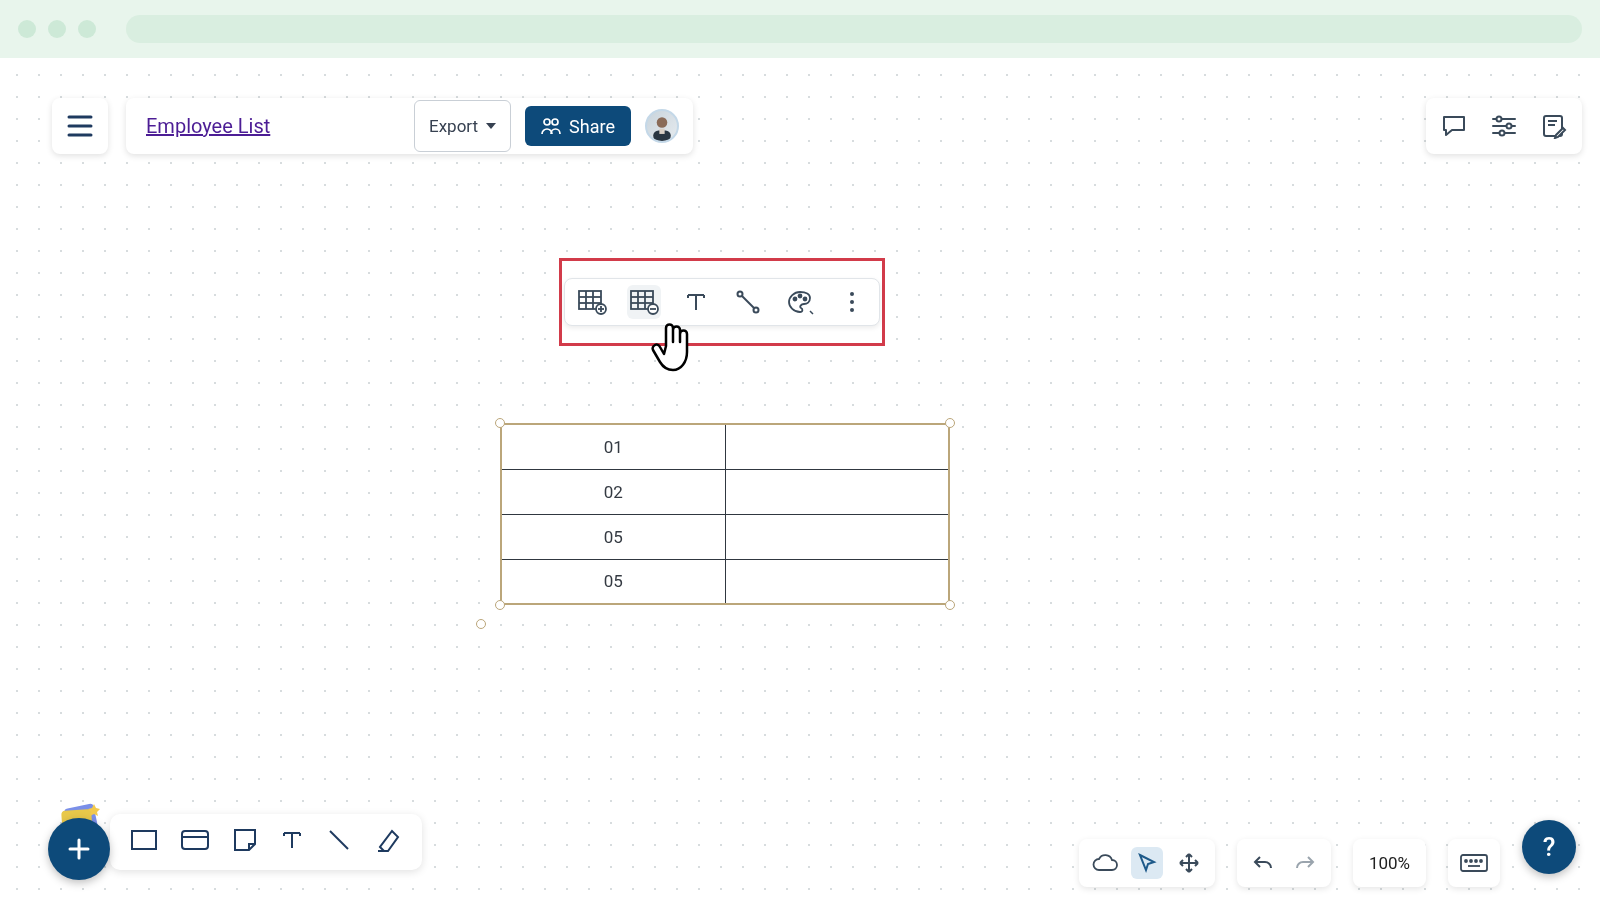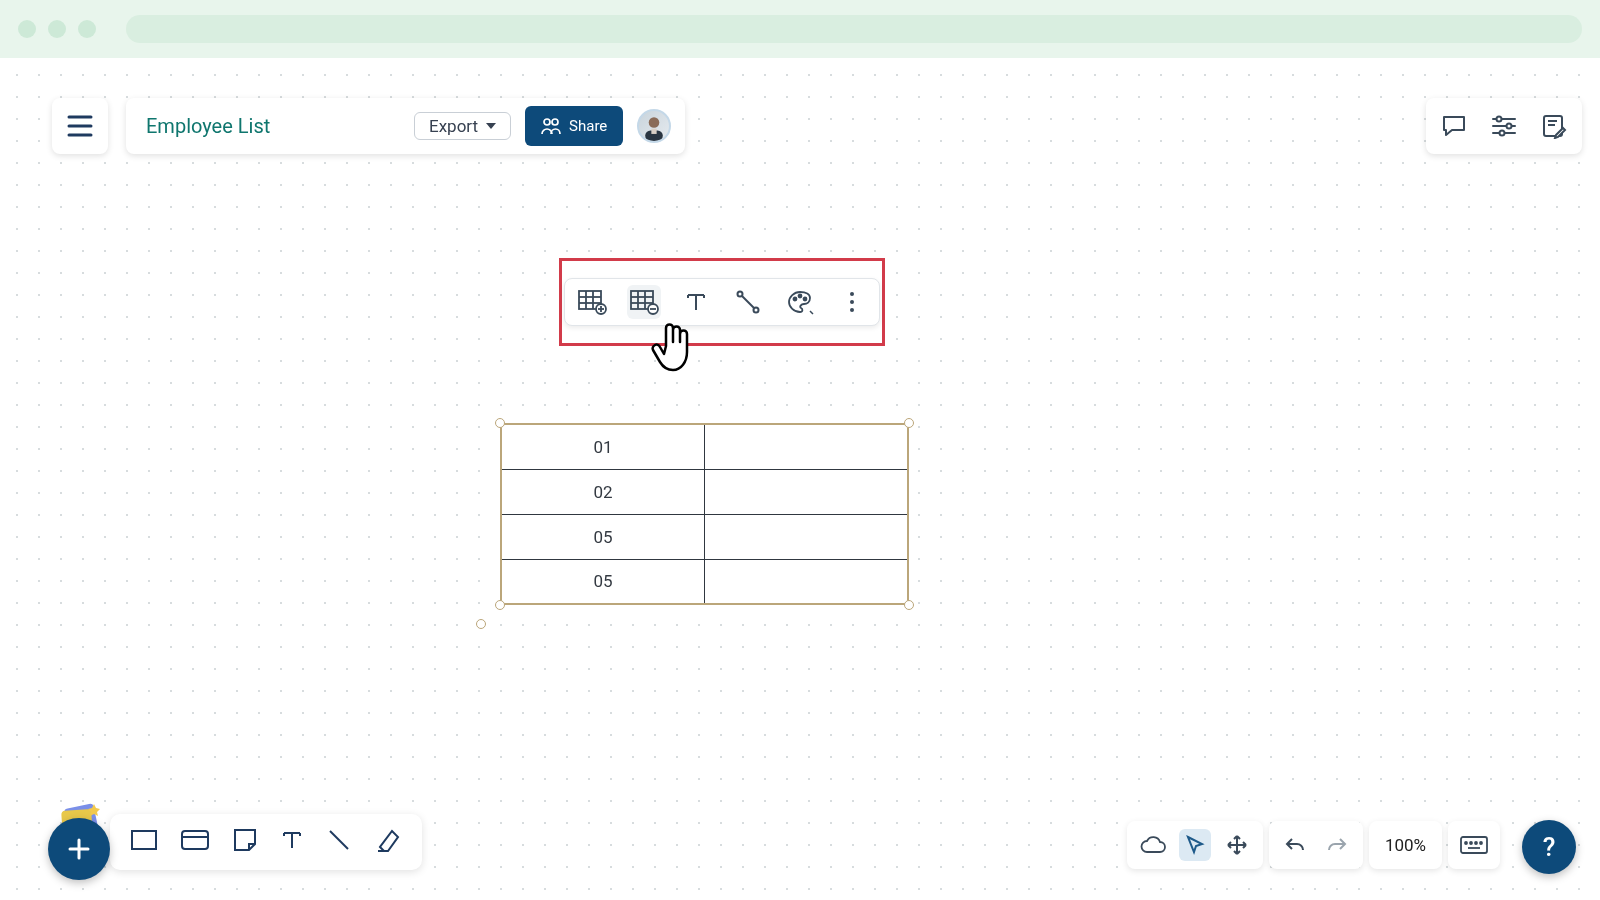--- a/index.html
+++ b/index.html
@@ -54,45 +54,46 @@
     height: 56px;
     background: #fff;
     border-radius: 8px;
     box-shadow: 0 2px 6px rgba(0,0,0,0.12);
     display: flex; align-items: center;
     padding: 0 14px;
     gap: 14px;
   }
   .doc-title {
     font-size: 20px;
-    color: #0f766e;
+    color: #4c1d95;
     padding: 4px 6px;
     min-width: 260px;
+    text-decoration: underline;
   }
   .export-btn {
-    height: 28px;
+    height: 52px;
     border: 1.5px solid #c9cfd6;
     border-radius: 6px;
     background: #fff;
     color: #374151;
     font-size: 17px;
     display: flex; align-items: center;
     padding: 0 14px;
     gap: 8px;
   }
   .caret-down { width: 0; height: 0; border-left: 5px solid transparent; border-right: 5px solid transparent; border-top: 6px solid #374151; }
   .share-btn {
     height: 40px;
     background: #0d4a7a;
     color: #fff;
     border-radius: 6px;
     display: flex; align-items: center;
     padding: 0 16px;
     gap: 8px;
-    font-size: 15px;
+    font-size: 18px;
   }
   .avatar {
     width: 34px; height: 34px; border-radius: 50%;
     background: linear-gradient(135deg,#c9d4dc 0%, #e6ebef 100%);
     border: 2px solid #c4d8e8;
     display:flex;align-items:center;justify-content:center;
     overflow:hidden;
   }
 
   
@@ -136,21 +137,21 @@
     position:absolute;
     top: 260px; left: 648px;
     width: 48px; height: 60px;
     pointer-events:none;
   }
 
   
   .table-wrap {
     position: absolute;
     top: 365px; left: 500px;
-    width: 409px;
+    width: 450px;
   }
   .sel-handle {
     position:absolute; width:10px;height:10px;background:#fff;border:1px solid #bba67a;border-radius:50%;
   }
   .sel-handle.tl{top:-5px;left:-5px;}
   .sel-handle.tr{top:-5px;right:-5px;}
   .sel-handle.bl{bottom:-5px;left:-5px;}
   .sel-handle.br{bottom:-5px;right:-5px;}
   .sel-extra{position:absolute;bottom:-24px;left:-24px;width:10px;height:10px;background:#fff;border:1px solid #bba67a;border-radius:50%;}
   table.data-table {
@@ -194,24 +195,24 @@
   .fab-deco {
     position:absolute;
     bottom: 56px; left: 48px;
     width: 60px; height: 44px;
     z-index:4;
   }
 
   
   .status-bar {
     position:absolute;
-    bottom: 30px; right: 100px;
+    bottom: 12px; right: 100px;
     height: 50px;
     display:flex;align-items:center;
-    gap: 6px;
+    gap: 22px;
     color:#3a4a5a;
   }
   .sb-seg {
     background:#fff;
     border-radius:8px;
     box-shadow:0 2px 6px rgba(0,0,0,0.1);
     height:48px;
     display:flex;align-items:center;
     padding:0 10px;
     gap:10px;

